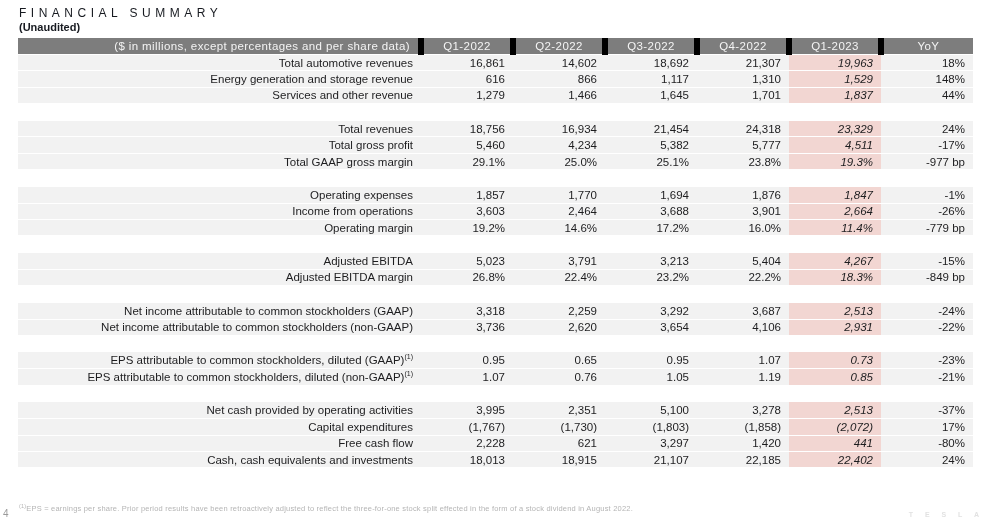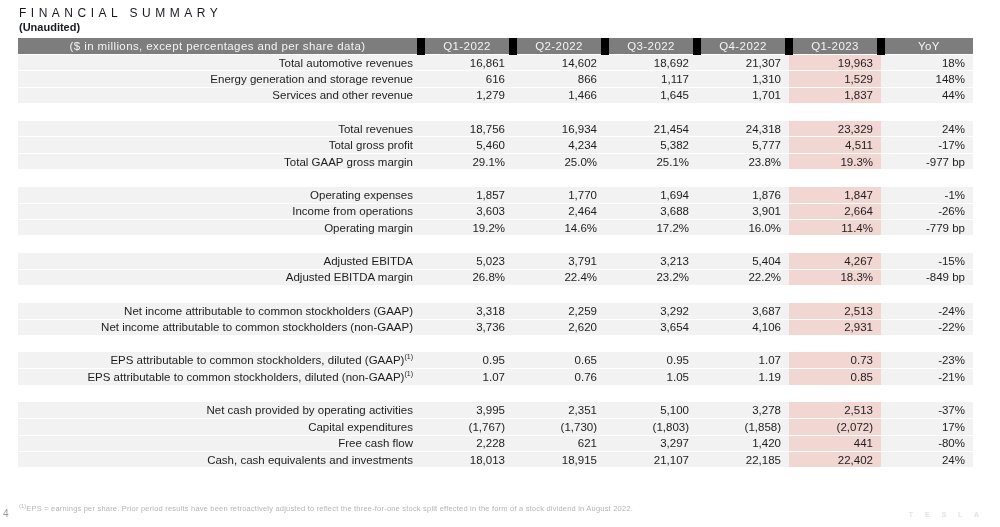--- a/index.html
+++ b/index.html
@@ -38,25 +38,25 @@
     border-bottom:1px solid #fff;
     white-space:nowrap;overflow:hidden;
     vertical-align:middle;
   }
   table.fin thead th{
     background:var(--header-bg);
     color:#f4f4f4;
     font-weight:normal;
     letter-spacing:0.4px;
   }
-  th.label-col{text-align:center;width:403px;}
-  th.data-col{text-align:center;width:92px;border-left:8px solid #000000;}
+  th.label-col{text-align:right;width:403px;}
+  th.data-col{text-align:center;width:92px;border-left:6px solid #000000;}
   td.label{background:var(--row-bg);text-align:right;color:var(--text);}
   td.num{background:var(--row-bg);text-align:right;color:var(--text);}
-  td.hl{background:var(--hl-bg);}
+  td.hl{background:var(--hl-bg);font-style:italic;}
   tr.gap td{background:#fff;height:17px;border:0;}
   sup{font-size:7px;line-height:0;}
   .footnote{
     position:absolute;left:19px;top:504px;
     font-size:7.5px;color:#b5b5b5;letter-spacing:0.2px;
   }
   .footnote sup{font-size:5.5px;}
   .page-number{
     position:absolute;left:3px;top:508px;
     font-size:10px;color:#9a9a9a;

